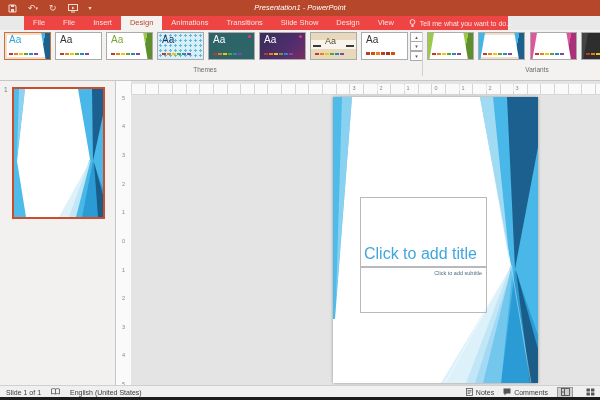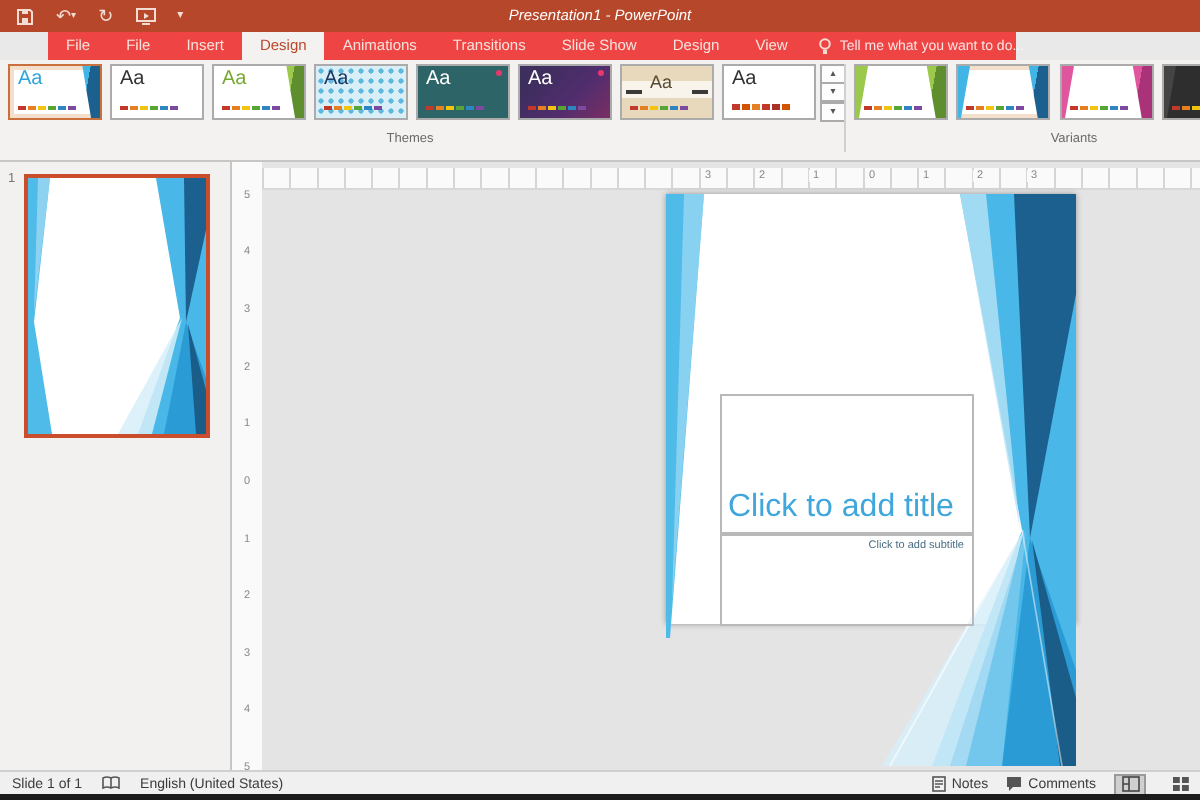--- a/index.html
+++ b/index.html
@@ -79,21 +79,21 @@
           border-right:1px solid #D8D8D8;}
   .vruler span{position:absolute;left:0;width:15px;text-align:center;font-size:5.5px;color:#888;
           transform:translateY(-50%);}
   .canvas{position:absolute;left:131px;top:0;width:469px;height:304px;background:#E4E4E4;}
   .hruler{position:absolute;left:0;top:3px;width:469px;height:10px;background:#FAFAFA;
           border-bottom:1px solid #D8D8D8;
           background-image:repeating-linear-gradient(90deg,#D5D5D5 0 1px,transparent 1px 13.65px);}
   .hruler span{position:absolute;top:1px;font-size:5.5px;color:#888;transform:translateX(-50%);
           background:#FAFAFA;padding:0 2px;}
   
-  .slide{position:absolute;left:202px;top:16px;width:205px;height:215px;background:#fff;
+  .slide{position:absolute;left:202px;top:16px;width:205px;height:286px;background:#fff;
          box-shadow:0 0 3px rgba(0,0,0,.35);}
   .slide svg{position:absolute;left:0;top:0;}
   .ph{position:absolute;left:27px;width:127px;border:1px solid #B9B9B9;box-sizing:border-box;cursor:text;}
   .ph-title{top:100px;height:70px;}
   .ph-title .txt{position:absolute;left:3px;bottom:3px;font-size:16px;color:#3FA7DC;white-space:nowrap;}
   .ph-subtitle{top:170px;height:46px;}
   .ph-subtitle .txt{position:absolute;right:4px;top:2px;font-size:5.5px;color:#4A6E84;}
   
   .statusbar{position:absolute;left:0;top:385px;width:600px;height:12px;background:#F0F0F0;
              border-top:1px solid #D0D0D0;font-size:7px;color:#3b3b3b;}

